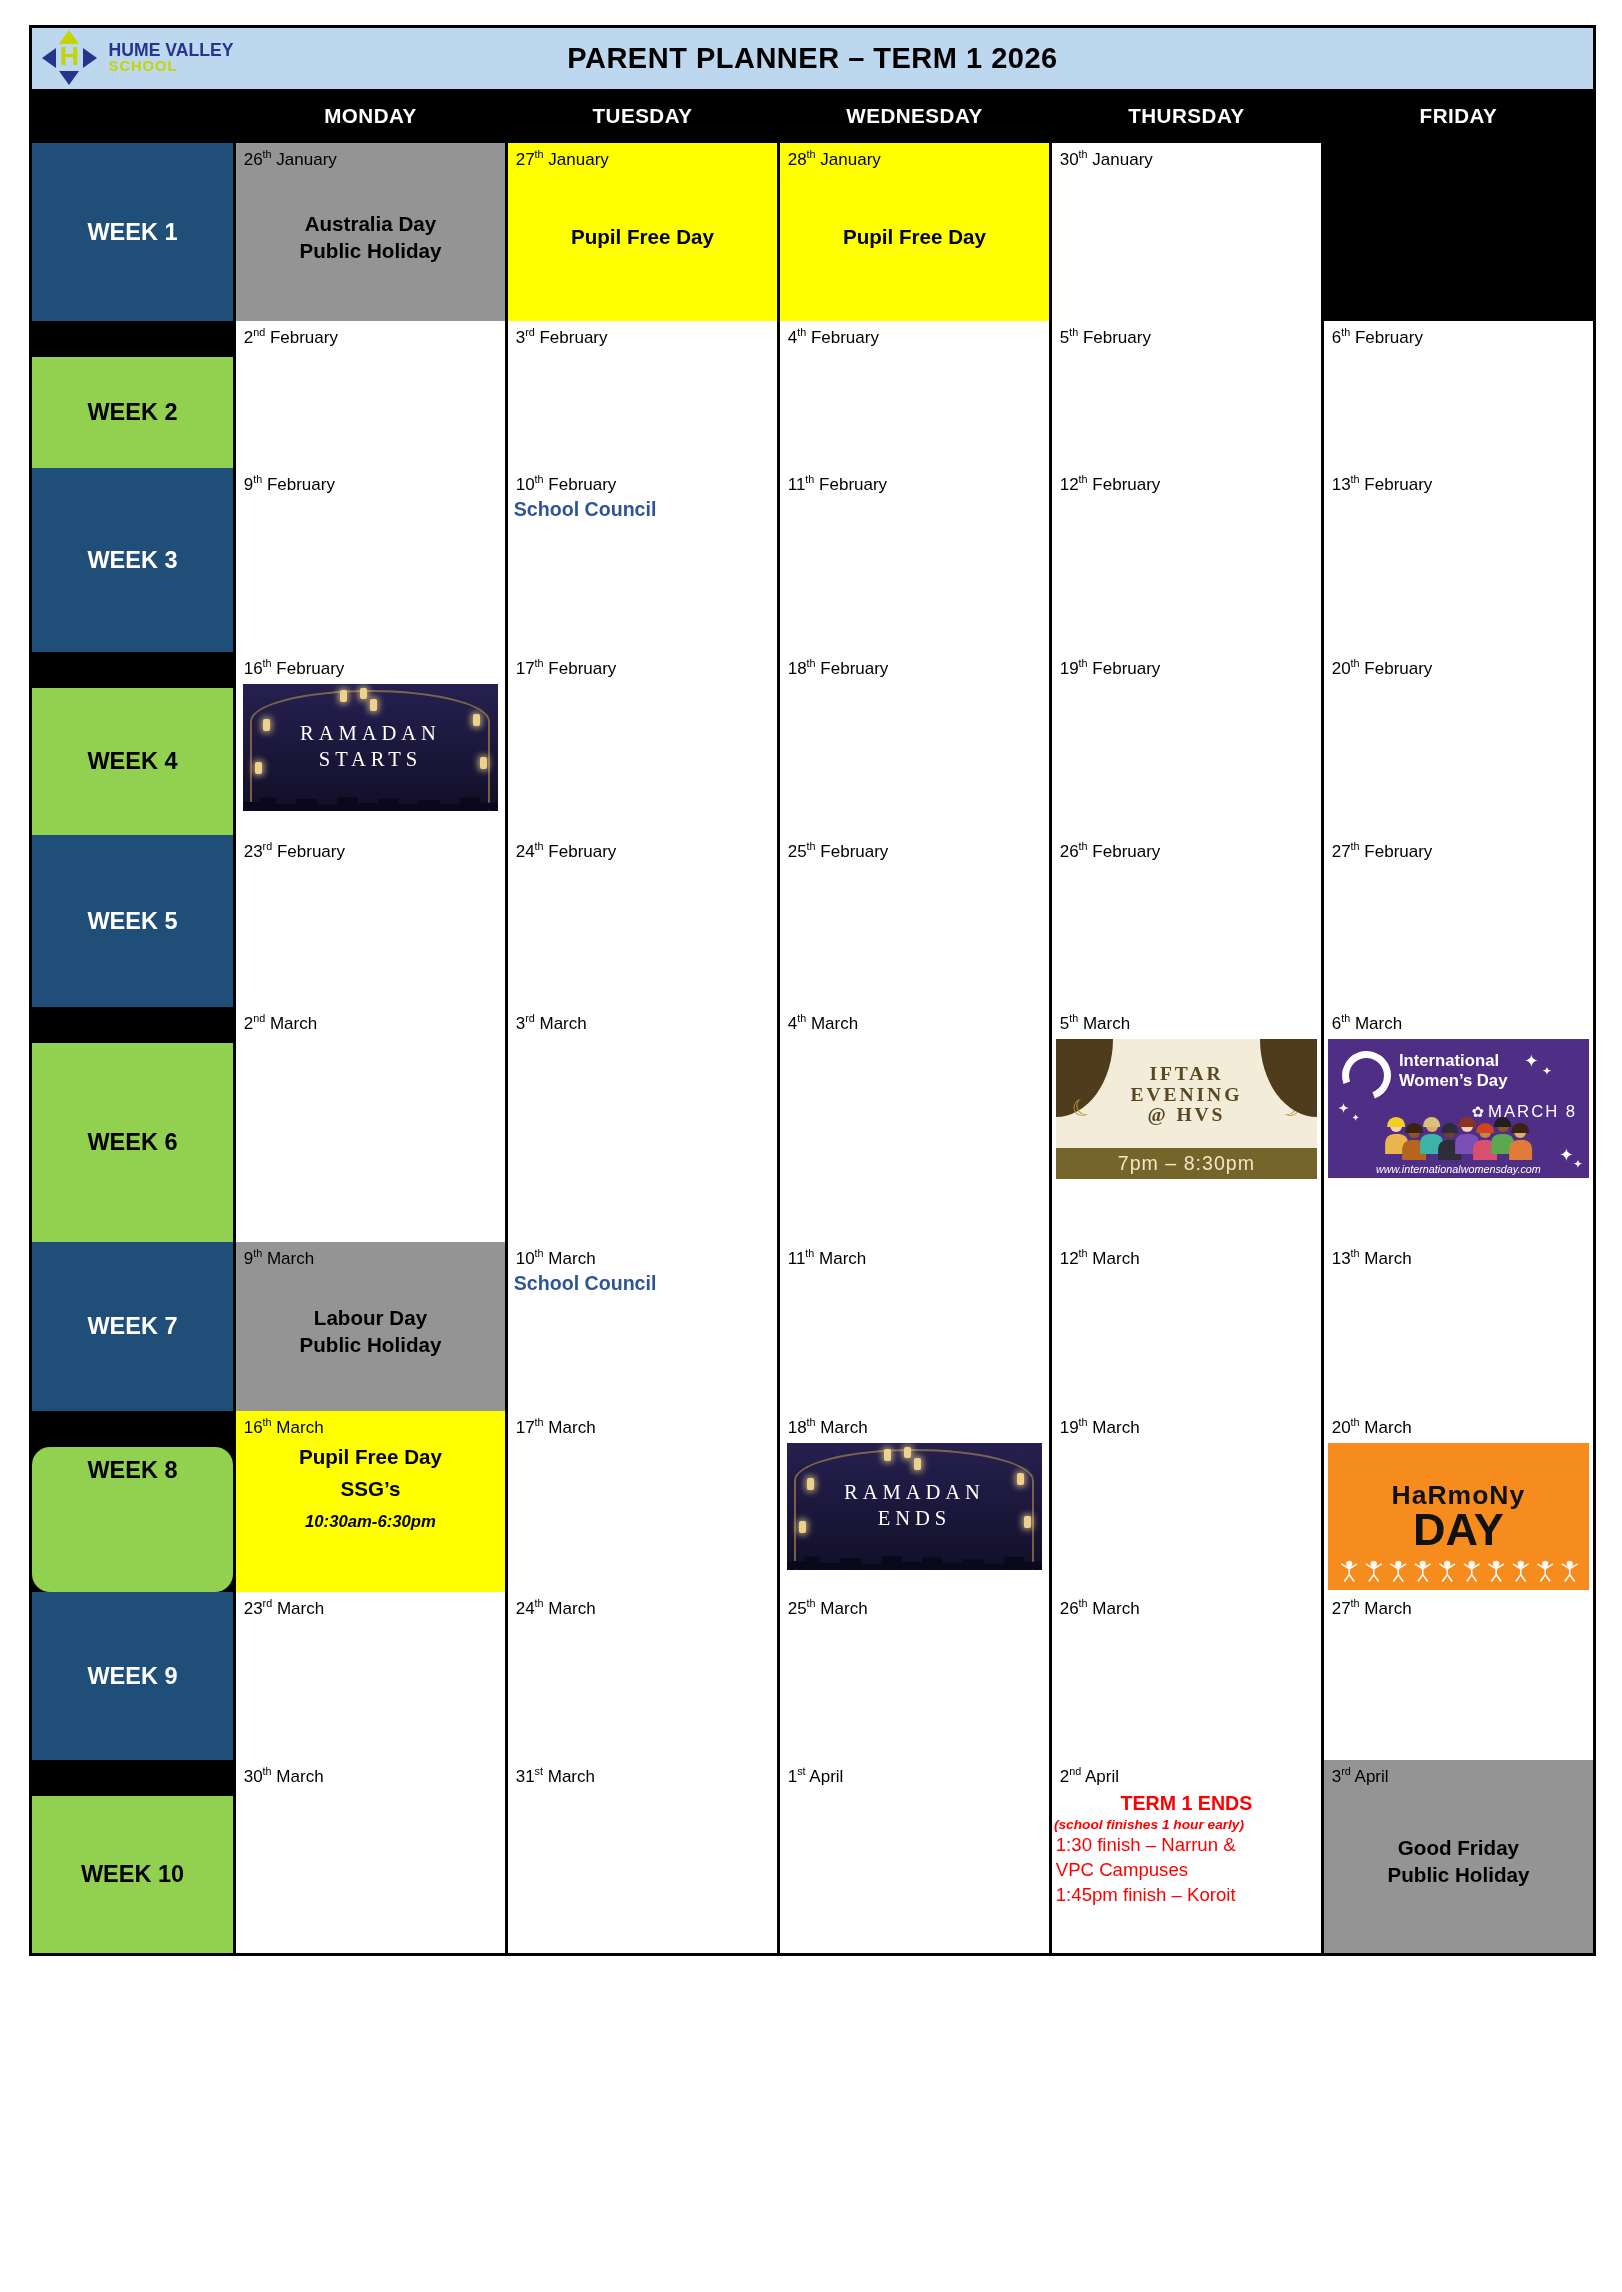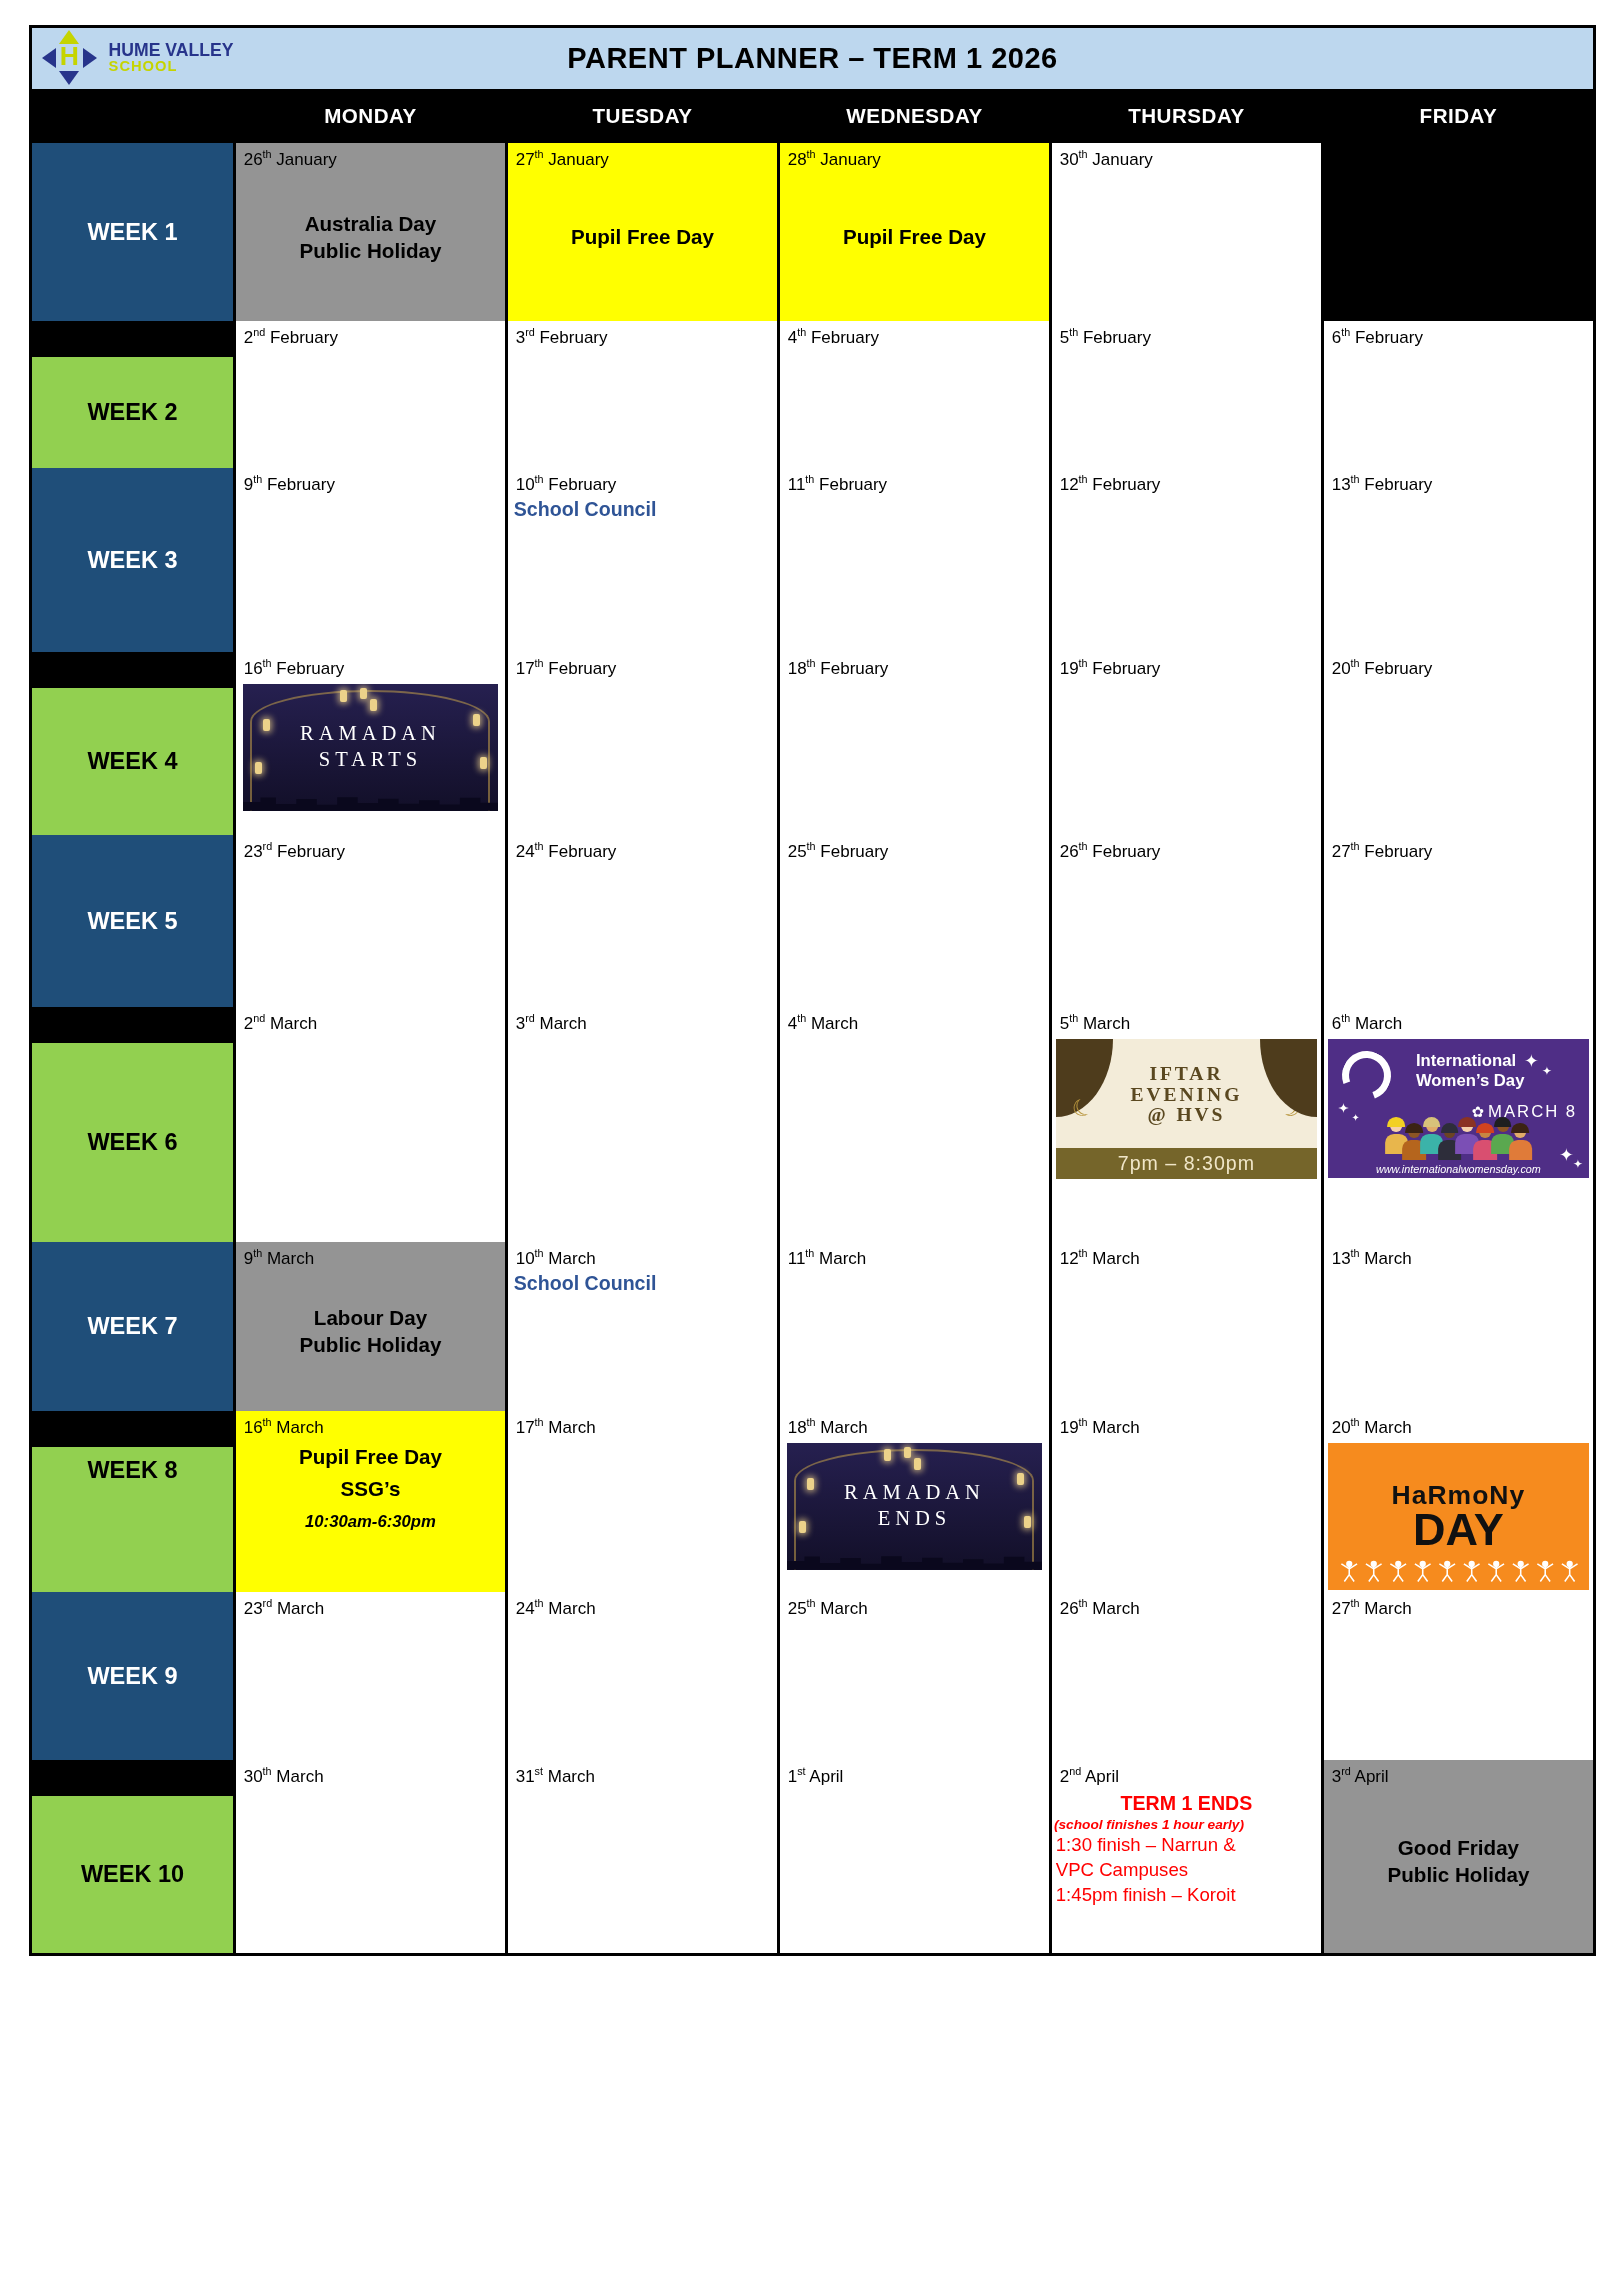--- a/index.html
+++ b/index.html
@@ -25,21 +25,21 @@
 
   
   .grid-cols{display:grid;grid-template-columns:201px repeat(5,1fr);gap:2.9px;background:#000;}
   .day-row{height:49px;}
   .day-cell{background:#000;color:#fff;display:flex;align-items:center;justify-content:center;
             font-weight:bold;font-size:20.6px;letter-spacing:0.5px;}
   .week-row{background:#000;}
   .week-label{display:flex;align-items:center;justify-content:center;font-weight:bold;font-size:23.5px;}
   .week-label.blue{background:#1F4E79;color:#fff;}
   .week-label.green{background:#92D050;color:#000;margin-top:36px;}
-  .week-label.label-top{align-items:flex-start;padding-top:9.8px;}
+  .week-label.label-top{align-items:flex-start;padding-top:9.8px;border-radius:18px;}
 
   .cell{display:flex;flex-direction:column;overflow:hidden;background:#fff;}
   .bg-white{background:#fff;} .bg-gray{background:#949494;} .bg-yellow{background:#FFFF00;}
   .cell-date{font-size:17px;color:#000;padding:4.9px 0 0 7.8px;flex-shrink:0;}
   .cell-date sup{font-size:10.8px;}
 
   .events{display:flex;flex-direction:column;}
   .events.v-center{flex:1;justify-content:center;padding-bottom:15.7px;}
   .events.v-top{padding-top:2.9px;}
   .ev{margin:2.9px 5.9px;}
@@ -72,21 +72,21 @@
   .ift-t{color:#5a4820;font-family:"Liberation Serif",serif;font-weight:bold;font-size:19.6px;letter-spacing:2.9px;line-height:1.05;}
   .ift-moon{position:absolute;top:55px;font-size:23.5px;color:#b8963e;}
   .ift-moon.m-left{left:15.7px;transform:rotate(-25deg);}
   .ift-moon.m-right{right:15.7px;transform:rotate(25deg);}
   .ift-band{height:31px;background:#75652a;color:#f0e6c8;display:flex;align-items:center;justify-content:center;
             font-size:19.6px;letter-spacing:1px;flex-shrink:0;}
 
   .img-iwd{width:97%;height:139px;background:#4f2e86;color:#fff;}
   .iwd-ring{position:absolute;top:11.8px;left:13.7px;width:35px;height:35px;border:7.8px solid #fff;
             border-radius:50%;border-bottom-color:transparent;transform:rotate(25deg);}
-  .iwd-title{position:absolute;top:11.8px;left:88px;font-size:16.7px;font-weight:bold;line-height:1.2;}
+  .iwd-title{position:absolute;top:11.8px;left:71px;font-size:16.7px;font-weight:bold;line-height:1.2;}
   .iwd-march{position:absolute;top:63px;right:11.8px;font-size:16.7px;letter-spacing:2px;}
   .iwd-flower{font-size:14.7px;margin-right:2px;}
   .iwd-spark{position:absolute;color:#fff;}
   .iwd-url{position:absolute;bottom:2.9px;left:0;width:100%;text-align:center;font-size:10.8px;font-style:italic;}
   .iwd-figs{position:absolute;bottom:17.6px;left:50%;transform:translateX(-50%);display:flex;}
   .fig{position:relative;width:23.5px;height:37px;margin:0 -2.9px;}
   .fig-hair{position:absolute;top:0;left:2.9px;width:17.6px;height:9.8px;border-radius:8.8px 8.8px 0 0;}
   .fig-head{position:absolute;top:2.9px;left:5.9px;width:11.8px;height:11.8px;border-radius:50%;}
   .fig-body{position:absolute;bottom:0;left:0;width:23.5px;height:20.6px;border-radius:8.8px 8.8px 0 0;}
 

